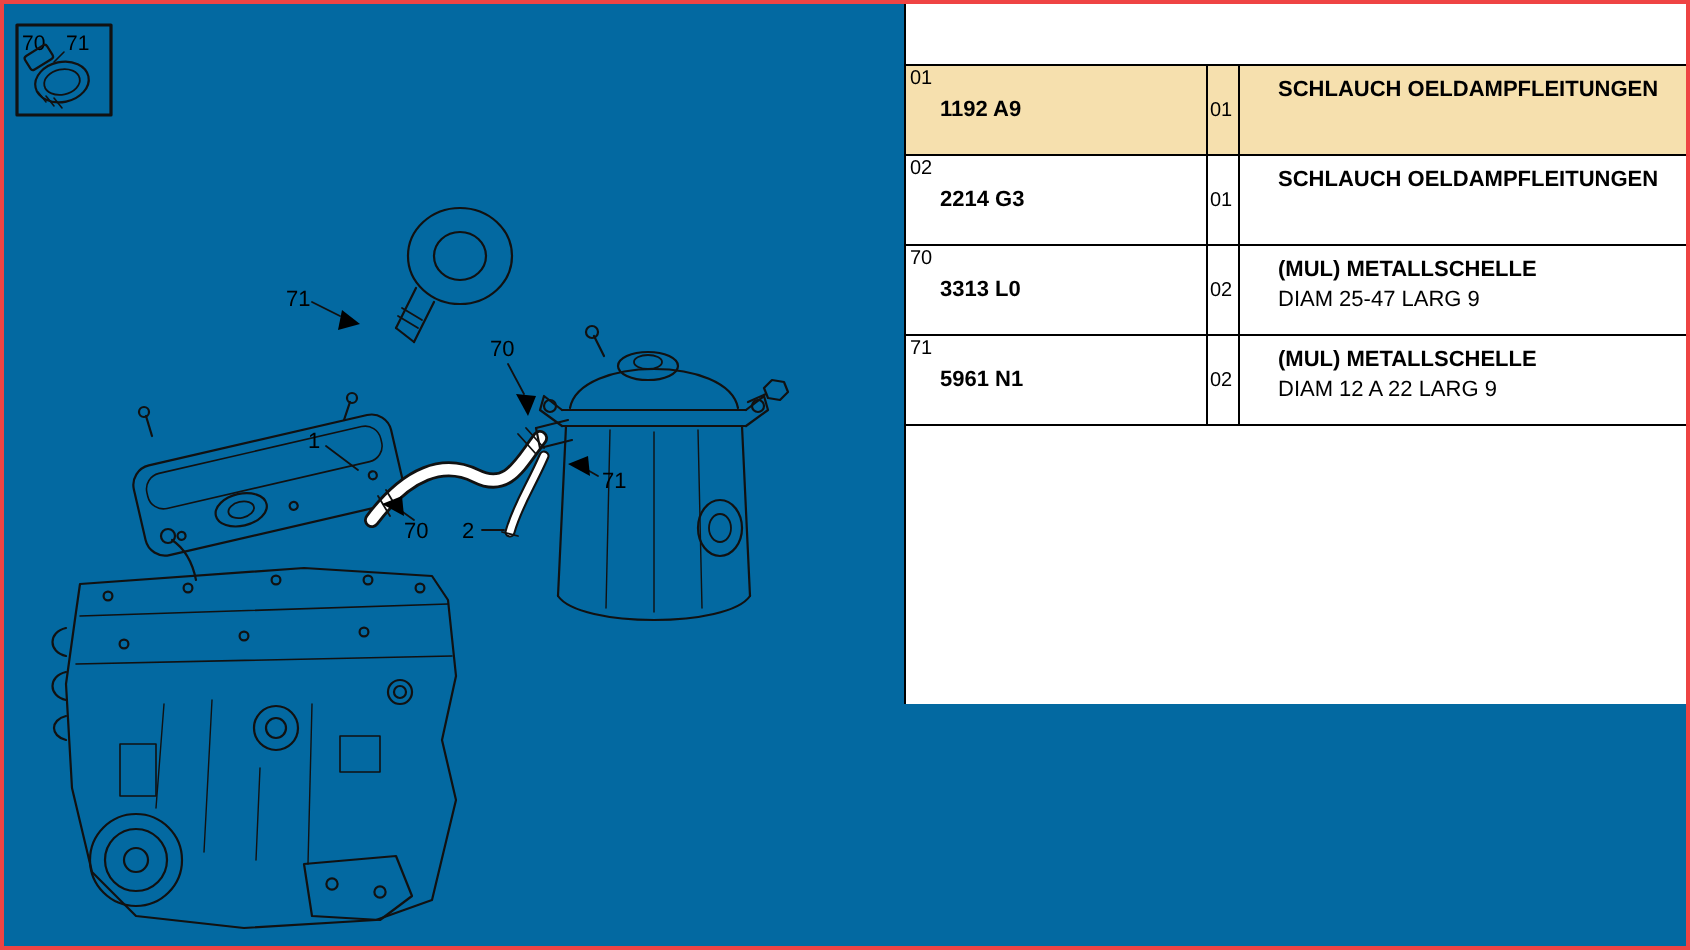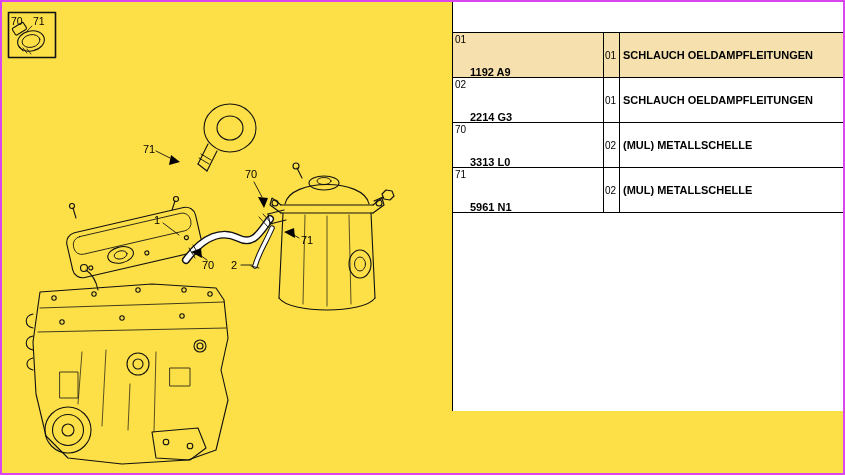--- a/index.html
+++ b/index.html
@@ -1,45 +1,45 @@
 <!DOCTYPE html>
 <html><head>
 <meta charset="utf-8">
 <style>
   html,body { margin:0; padding:0; background:#fff; }
   .page {
     position:relative; width:845px; height:475px; box-sizing:border-box;
-    border:2px solid #d946ef; background:#fde047; overflow:hidden;
+    border:2px solid #ef4444; background:#0369a1; overflow:hidden;
     font-family:"Liberation Sans", sans-serif; color:#000;
   }
   
   .diagram-area { position:absolute; left:0; top:0; width:450px; height:471px; }
   .diagram-area svg { display:block; }
   .co { font-size:11px; fill:#000; }
   .lg { font-size:10.5px; fill:#000; }
 
   
   .parts-table {
-    position:absolute; left:450px; top:0; width:391px; height:409px;
+    position:absolute; left:450px; top:0; width:391px; height:350px;
     border-left:1px solid #000; background:#fff;
   }
   .table-header-spacer { height:31px; border-bottom:1px solid #000; box-sizing:border-box; }
   .part-row {
     display:grid; grid-template-columns:150px 17px 1fr;
     height:45px; border-bottom:1px solid #000; box-sizing:border-box;
     cursor:default;
   }
   .cell-ref-col { padding:1px 0 0 2px; }
   .row-index { font-size:10px; line-height:12px; }
-  .part-ref { font-size:11px; font-weight:bold; margin:20px 0 0 15px; white-space:nowrap; }
+  .part-ref { font-size:11px; font-weight:bold; margin:3px 0 0 15px; white-space:nowrap; }
   .cell-qty {
     border-left:1px solid #000; border-right:1px solid #000;
     font-size:10px; padding:17px 0 0 1px; box-sizing:border-box;
   }
-  .cell-desc { padding:16px 0 0 3px; font-size:11px; }
+  .cell-desc { padding:6px 0 0 3px; font-size:11px;margin-left:16px; }
   .part-desc { font-weight:bold; line-height:13px; white-space:nowrap; }
   .part-detail { margin-top:2px; line-height:13px; white-space:nowrap; }
 </style>
 </head>
 <body>
 
 <div class="page">
 
   <div class="diagram-area">
     <svg width="450" height="471" viewBox="0 0 450 471" xmlns="http://www.w3.org/2000/svg" fill="none" stroke="#111" stroke-width="1.1" stroke-linecap="round" stroke-linejoin="round">
@@ -227,28 +227,30 @@
     </div>
 
     <div class="part-row">
       <div class="cell-ref-col">
         <div class="row-index">70</div>
         <div class="part-ref">3313 L0</div>
       </div>
       <div class="cell-qty">02</div>
       <div class="cell-desc">
         <div class="part-desc">(MUL) METALLSCHELLE</div>
+        <div class="part-detail">DIAM 25-47 LARG 9</div>
       </div>
     </div>
 
     <div class="part-row">
       <div class="cell-ref-col">
         <div class="row-index">71</div>
         <div class="part-ref">5961 N1</div>
       </div>
       <div class="cell-qty">02</div>
       <div class="cell-desc">
         <div class="part-desc">(MUL) METALLSCHELLE</div>
+        <div class="part-detail">DIAM 12 A 22 LARG 9</div>
       </div>
     </div>
   </div>
 
 </div>
 
 </body></html>

